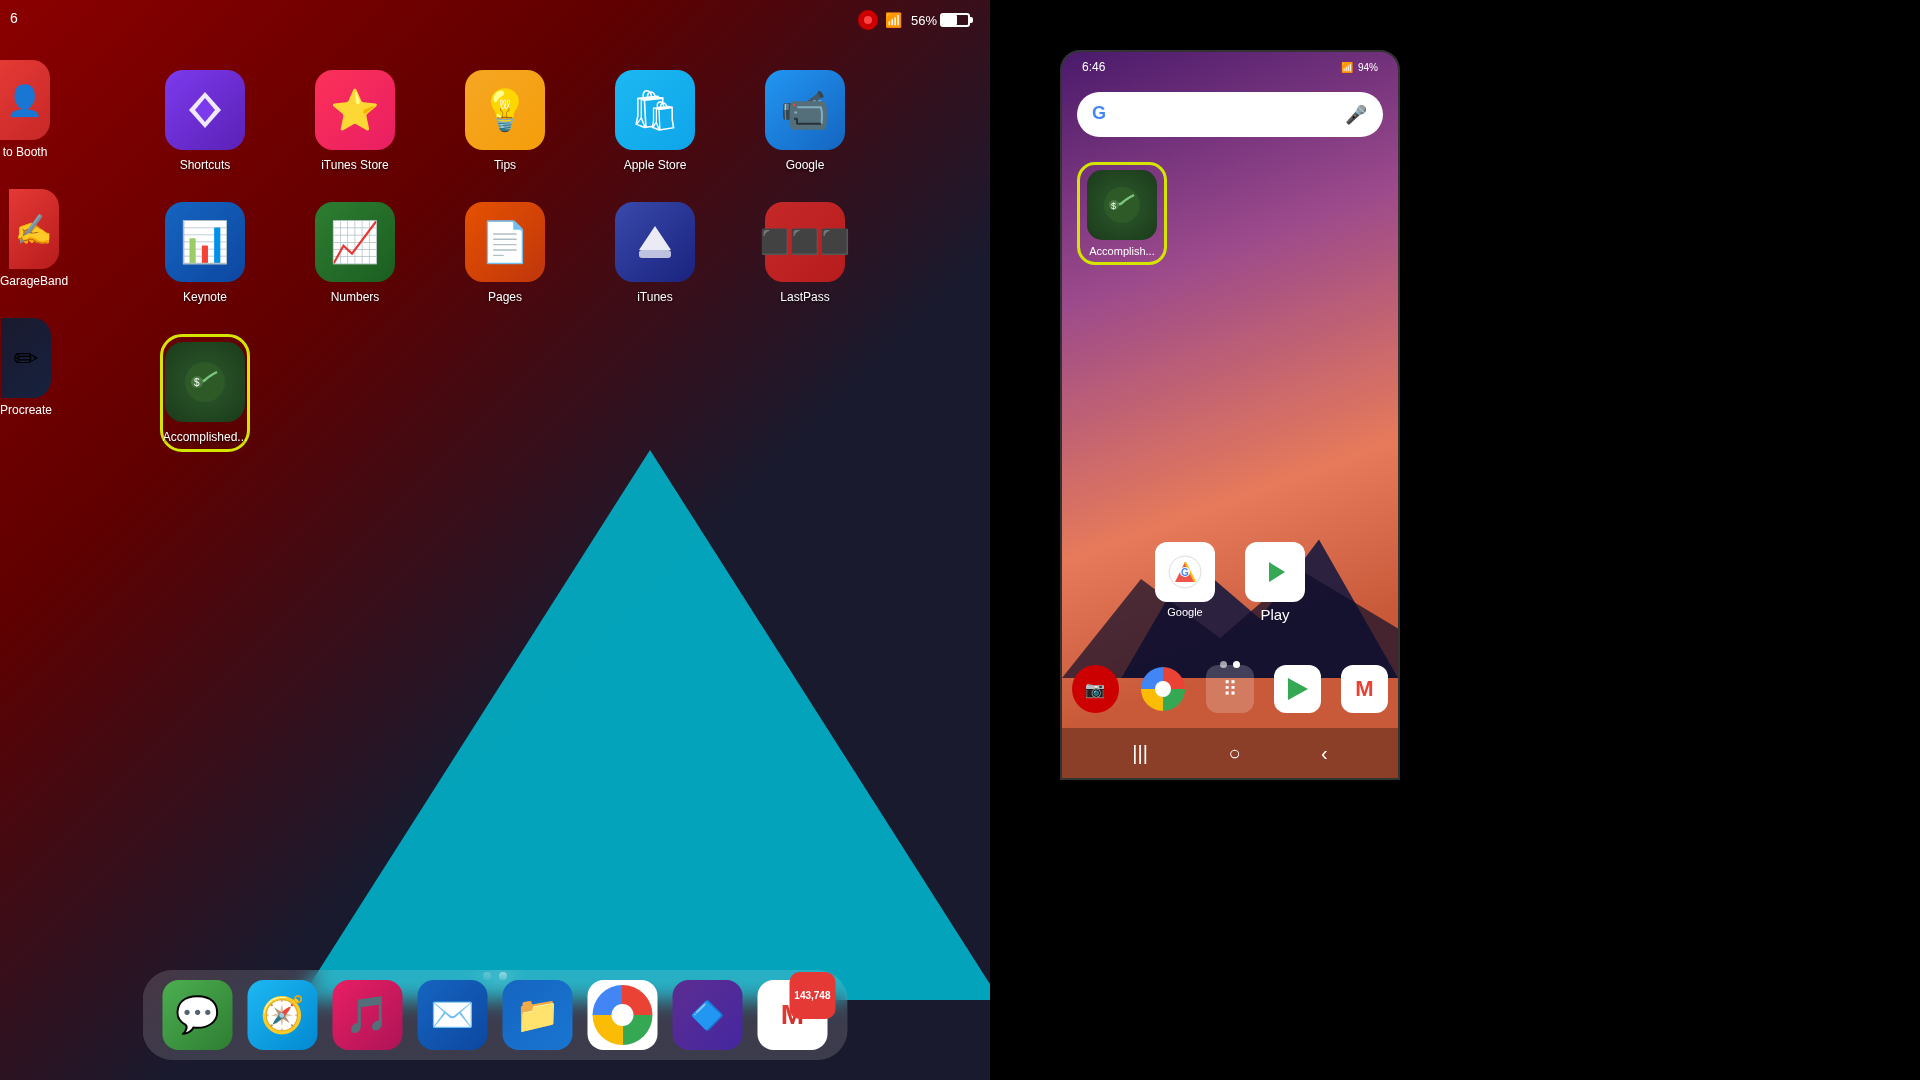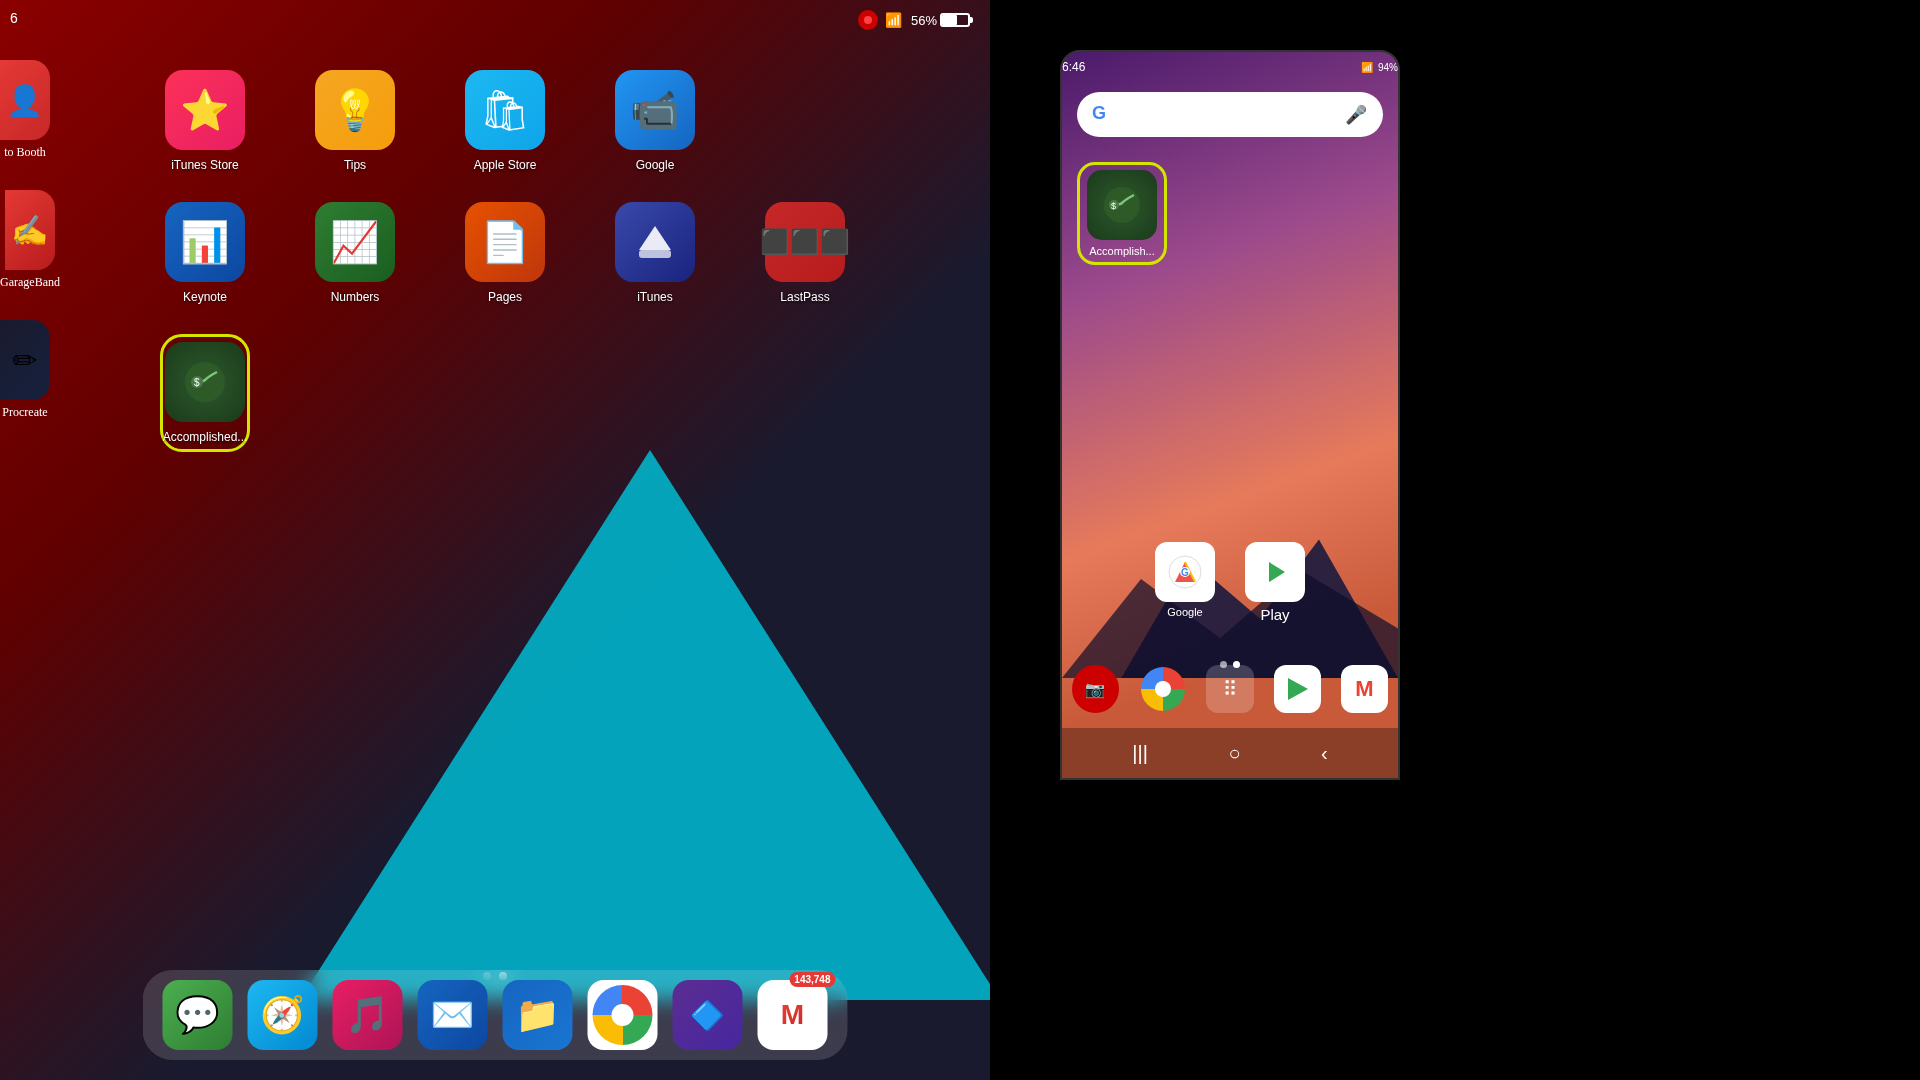--- a/index.html
+++ b/index.html
@@ -202,21 +202,21 @@
     }
 
     .badge {
       position: absolute;
       top: -8px;
       right: -8px;
       background: #e53935;
       color: white;
       font-size: 10px;
       font-weight: bold;
-      padding: 2px 5px;
+      padding: 18px 5px;
       border-radius: 10px;
       min-width: 20px;
       text-align: center;
     }
 
     
     #page-dots {
       position: absolute;
       bottom: 100px;
       left: 50%;
@@ -246,21 +246,21 @@
       background: linear-gradient(160deg, #4a1a6b 0%, #9c4a8c 30%, #e67a5a 60%, #c85a3a 80%);
       border-radius: 20px 20px 0 0;
       overflow: hidden;
       border: 2px solid #333;
     }
 
     #android-status {
       display: flex;
       align-items: center;
       justify-content: space-between;
-      padding: 8px 0;
+      padding: 8px 20px;
       height: 30px;
     }
 
     .android-time {
       color: white;
       font-size: 12px;
       font-weight: 500;
     }
 
     .android-status-icons {
@@ -425,21 +425,20 @@
       align-items: center;
       justify-content: center;
       font-size: 30px;
     }
 
     .partial-label {
       color: white;
       font-size: 12px;
       margin-top: 5px;
       text-align: center;
-      font-family: Liberation Serif, serif;
     }
 
     
     svg.mountains {
       position: absolute;
       bottom: 0;
       width: 100%;
     }
 
     
@@ -505,20 +504,29 @@
       <div style="display:flex;flex-direction:column;align-items:center;">
         <div class="partial-icon icon-procreate">✏</div>
         <div class="partial-label">Procreate</div>
       </div>
     </div>
   </div>
 
   <div id="app-grid">
 
     <div class="app-row" style="margin-left:80px;">
+      <div class="app-icon-wrapper">
+        <div class="app-icon icon-shortcuts">
+          <svg width="44" height="44" viewBox="0 0 44 44">
+              <polygon points="22,4 38,22 22,40 6,22" fill="white" opacity="0.9"></polygon>
+              <polygon points="22,10 32,22 22,34 12,22" fill="#7c3aed"></polygon>
+            </svg>
+        </div>
+        <div class="app-label">Shortcuts</div>
+      </div>
       <div class="app-icon-wrapper">
         <div class="app-icon icon-itunes">⭐</div>
         <div class="app-label">iTunes Store</div>
       </div>
       <div class="app-icon-wrapper">
         <div class="app-icon icon-tips">💡</div>
         <div class="app-label">Tips</div>
       </div>
       <div class="app-icon-wrapper">
         <div class="app-icon icon-apple-store">🛍</div>

